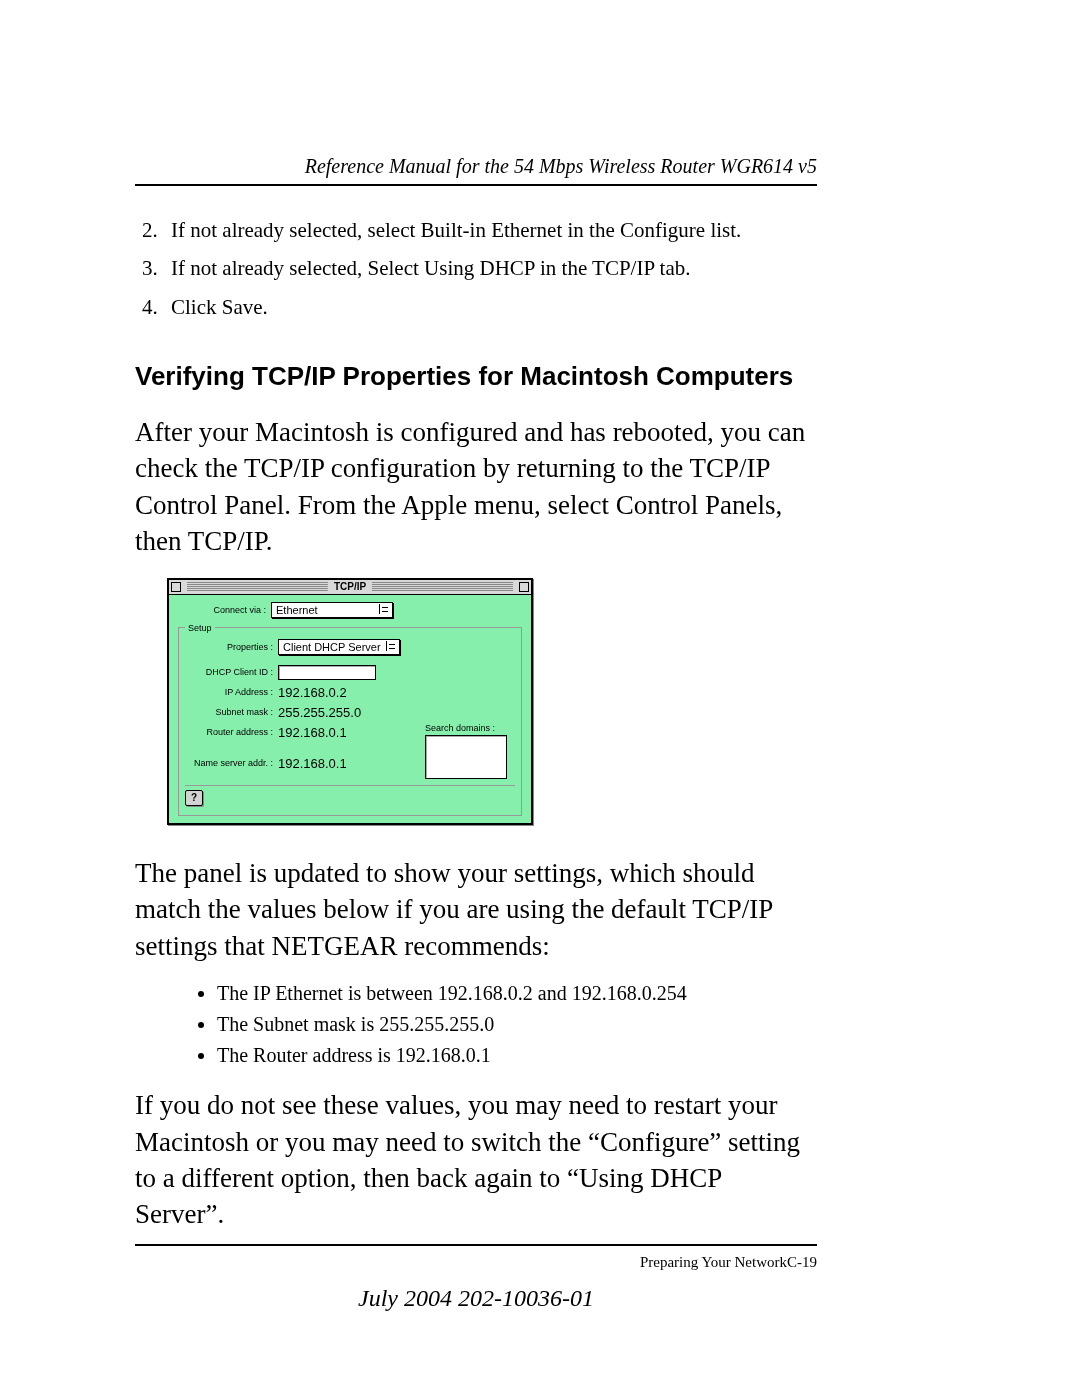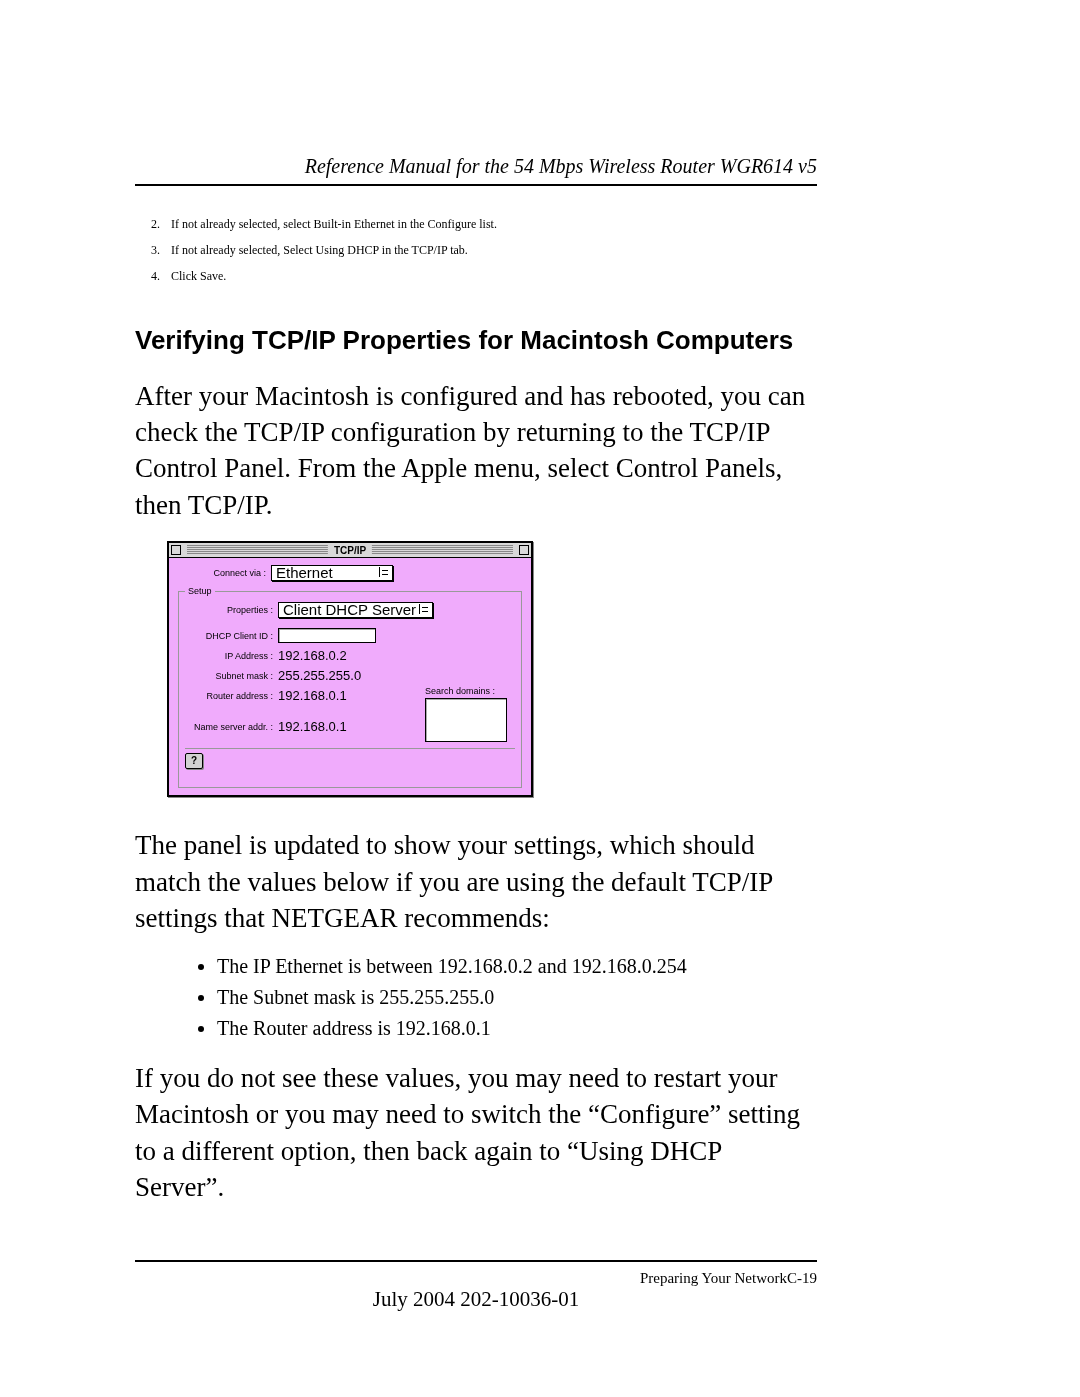--- a/index.html
+++ b/index.html
@@ -16,21 +16,21 @@
     padding: 155px 135px 0 135px;
   }
   .header-title {
     font-style: italic;
     text-align: right;
     font-size: 20px;
     margin-bottom: 6px;
   }
   .hr-top { border: none; border-top: 2px solid #000; margin: 0 0 30px 0; }
   ol.steps {
-    font-size: 12px;
+    font-size: 21px;
     margin: 0 0 40px 0;
     padding-left: 28px;
   }
   ol.steps li { padding-left: 8px; margin-bottom: 10px; line-height: 1.35; }
   h2.section {
     font-family: Arial, Helvetica, sans-serif;
     font-weight: bold;
     font-size: 26px;
     margin: 40px 0 22px 0;
   }
@@ -44,21 +44,21 @@
     margin: 0 0 20px 0;
     padding-left: 82px;
   }
   ul.bullets li { margin-bottom: 8px; }
 
   
   .mac-wrap { margin: 6px 0 30px 32px; }
   .mac-panel {
     width: 362px;
     border: 2px solid #000;
-    background: #f0abfc;
+    background: #86efac;
     font-family: "Geneva", Arial, sans-serif;
     font-size: 10px;
     box-shadow: 1px 1px 0 #888;
   }
   .mac-titlebar {
     display: flex;
     align-items: center;
     height: 14px;
     border-bottom: 1px solid #000;
     background: #d9d9d9;
@@ -93,21 +93,21 @@
   .mac-row { display: flex; align-items: center; margin-bottom: 5px; }
   .mac-label {
     width: 88px;
     text-align: right;
     font-size: 9px;
     padding-right: 5px;
   }
   .mac-select {
     border: 1px solid #000;
     background: #fff;
-    font-size: 15px;
+    font-size: 11px;
     height: 14px;
     line-height: 12px;
     padding: 0 16px 0 4px;
     position: relative;
     min-width: 100px;
     box-shadow: 1px 1px 0 #000;
     display: inline-flex;
     align-items: center;
   }
   .mac-select::after {
@@ -116,21 +116,21 @@
     right: 2px; top: 1px;
     width: 10px; height: 10px;
     border-left: 1px solid #000;
     background:
       linear-gradient(#000,#000) center 3px/6px 1px no-repeat,
       linear-gradient(#000,#000) center 7px/6px 1px no-repeat;
   }
   fieldset.mac-fs {
     border: 1px solid #999;
     margin: 3px 0 0 0;
-    padding: 6px 6px 18px 6px;
+    padding: 6px 6px 9px 6px;
   }
   fieldset.mac-fs legend { font-size: 9px; padding: 0 3px; }
   .mac-input {
     border: 1px solid #000;
     background: #fff;
     height: 13px;
     width: 96px;
     box-shadow: inset 1px 1px 0 #aaa;
   }
   .mac-value { font-size: 13px; }
@@ -168,21 +168,23 @@
   }
   .hr-bot { border: none; border-top: 2px solid #000; margin: 0 0 8px 0; }
   .footer-row {
     display: flex;
     justify-content: flex-end;
     font-size: 15px;
     font-family: "Times New Roman", Times, serif;
   }
   .footer-date {
     text-align: center;
-    font-size: 21px;
+    font-style: italic;
+    font-size: 24px;
+    margin-top: 14px;
   }
 </style>
 </head>
 <body>
 
 <div class="page">
 
   <div class="header-title">Reference Manual for the 54 Mbps Wireless Router WGR614 v5</div>
   <hr class="hr-top">
 

